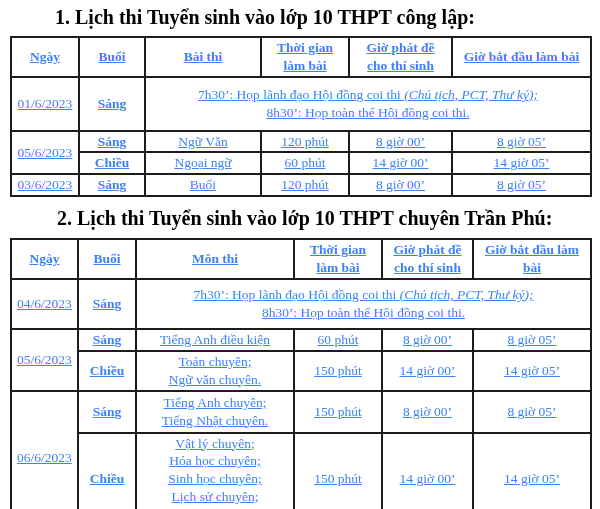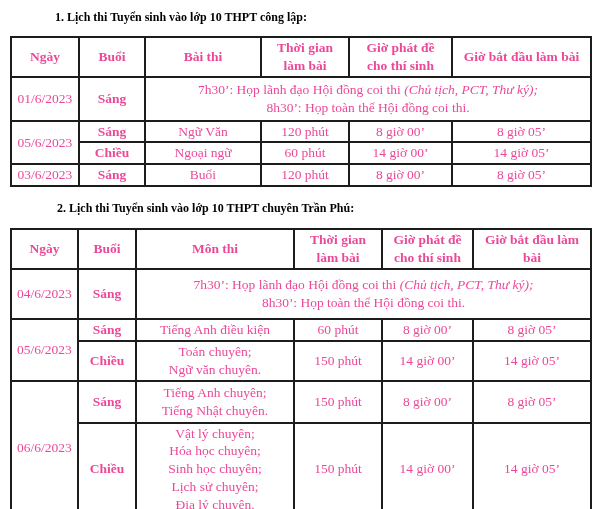--- a/index.html
+++ b/index.html
@@ -8,34 +8,35 @@
     background: #ffffff;
   }
   body {
     width: 600px;
     height: 509px;
     font-family: "Liberation Serif", "DejaVu Serif", serif;
     color: #000000;
     overflow: hidden;
   }
   .doc-title {
-    font-size: 12px;
+    font-size: 20px;
     font-weight: bold;
     line-height: 20px;
     white-space: nowrap;
   }
   #title-1 { margin: 7px 0 0 55px; }
   #title-2 { margin: 11px 0 10px 57px; }
 
   table.sched {
     border-collapse: collapse;
     table-layout: fixed;
     margin-left: 10px;
     font-size: 13.5px;
-    color: #ec4899;
+    color: #3b82f6;
+    text-decoration: underline;
   }
   #table-1 { margin-top: 9px; }
   #table-2 { margin-top: 4px; }
 
   table.sched th,
   table.sched td {
     border: 2px solid #1c1c1c;
     padding: 1px 4px;
     text-align: center;
     vertical-align: middle;
@@ -54,21 +55,21 @@
   }
   td.subject-left {
     text-align: left;
     padding-left: 8px;
   }
   .multiline { white-space: pre-line; }
   .it { font-style: italic; }
 
   
   #table-1 tr.hdr     { height: 36px; }
-  #table-1 tr.meet    { height: 44px; padding-left: 44px; }
+  #table-1 tr.meet    { height: 54px; padding-left: 44px; }
   #table-1 tr.r-small { height: 20px; }
 
   
   #table-2 tr.hdr   { height: 39px; }
   #table-2 tr.meet  { height: 50px; }
   #table-2 tr.r1    { height: 20px; }
   #table-2 tr.r2    { height: 40px; }
   #table-2 tr.r3    { height: 42px; }
   #table-2 tr.r4    { height: 74px; }
 </style>

